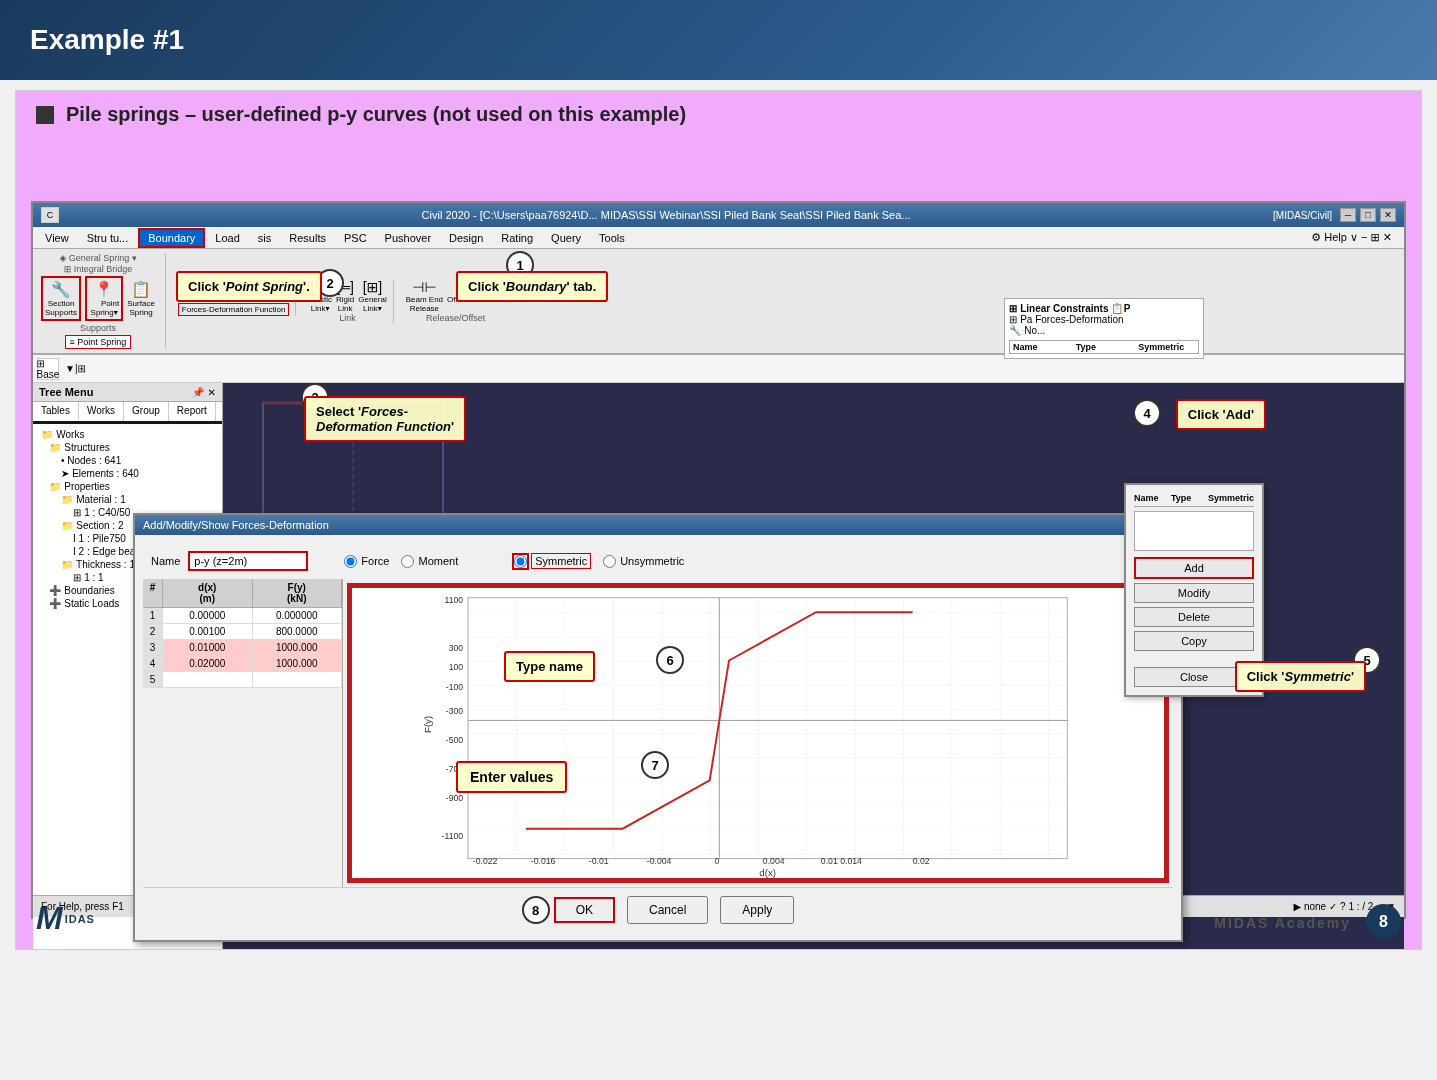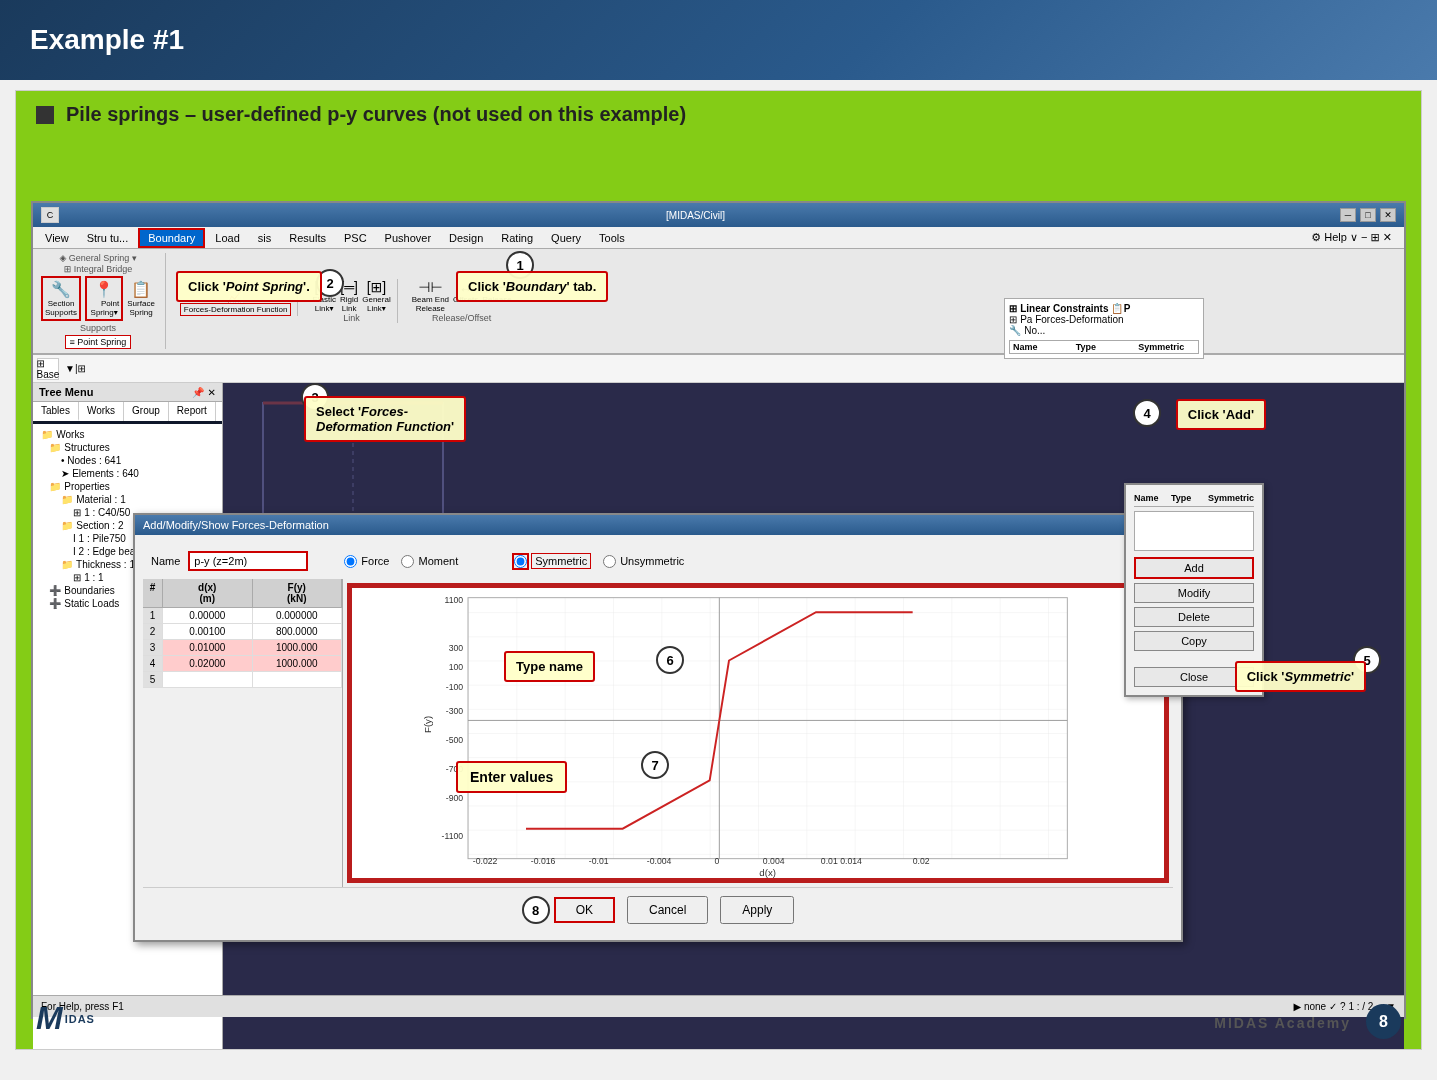--- a/index.html
+++ b/index.html
@@ -3,21 +3,21 @@
   <meta charset="utf-8">
   <style>
     * { margin: 0; padding: 0; box-sizing: border-box; }
     body { width: 1437px; height: 1080px; background: #f0f0f0; font-family: Arial, sans-serif; overflow: hidden; position: relative; }
 
     
     .header { background: linear-gradient(135deg, #1a3a5c 0%, #2a5a8c 60%, #4a7aac 100%); height: 80px; display: flex; align-items: center; padding: 0 30px; }
     .header-title { color: white; font-size: 28px; font-weight: bold; }
 
     
-    .slide-area { background: #84cc16; margin: 10px 15px; border: 1px solid #ccc; height: 960px; position: relative; overflow: hidden; }
+    .slide-area { background: #f0abfc; margin: 10px 15px; border: 1px solid #ccc; height: 860px; position: relative; overflow: hidden; }
 
     
     .bullet-row { display: flex; align-items: center; padding: 12px 20px 8px 20px; }
     .bullet-square { width: 18px; height: 18px; background: #333; margin-right: 12px; flex-shrink: 0; }
     .bullet-text { font-size: 20px; font-weight: bold; color: #222; }
 
     
     .main-content { position: absolute; top: 60px; left: 0; right: 0; bottom: 0; }
 
     
@@ -130,20 +130,21 @@
     </div>
 
     <div class="main-content">
 
       <div class="sw-window">
 
         <div class="title-bar">
           <div style="display:flex;gap:4px;align-items:center;">
             <div class="toolbar-btn" style="background:#e0e0e0;width:18px;height:16px;font-size:9px;">C</div>
           </div>
+          <span class="title-bar-text">Civil 2020 - [C:\Users\paa76924\D...  MIDAS\SSI Webinar\SSI Piled Bank Seat\SSI Piled Bank Sea...</span>
           <span style="color:white;font-size:10px;margin-right:8px;">[MIDAS/Civil]</span>
           <div class="title-bar-btns">
             <div class="tb-btn">─</div>
             <div class="tb-btn">□</div>
             <div class="tb-btn">✕</div>
           </div>
         </div>
 
         <div class="menu-bar">
           <span class="menu-item">View</span>
@@ -156,21 +157,21 @@
           <span class="menu-item">Pushover</span>
           <span class="menu-item">Design</span>
           <span class="menu-item">Rating</span>
           <span class="menu-item">Query</span>
           <span class="menu-item">Tools</span>
           <span style="flex:1"></span>
           <span class="menu-item">⚙ Help ∨ − ⊞ ✕</span>
         </div>
 
         <div class="ribbon">
-          <div class="ribbon-content" style="padding:4px 8px; background:#e8e8e8; display:flex; align-items:center; min-height:70px;">
+          <div class="ribbon-content" style="padding:4px 8px; background:#e8e8e8; display:flex; gap:6px; align-items:center; min-height:70px;">
 
             <div style="display:flex;flex-direction:column;align-items:center;border-right:1px solid #bbb;padding-right:10px;min-width:100px;">
               <div style="display:flex;gap:3px;margin-bottom:2px;">
                 <div style="display:flex;flex-direction:column;align-items:center;gap:1px;">
                   <div style="font-size:9px;color:#555;">◈ General Spring ▾</div>
                   <div style="font-size:9px;color:#555;">⊞ Integral Bridge</div>
                 </div>
               </div>
               <div style="display:flex;gap:4px;align-items:center;">
                 <div style="display:flex;flex-direction:column;align-items:center;cursor:pointer;border:2px solid #cc0000;padding:2px;">

